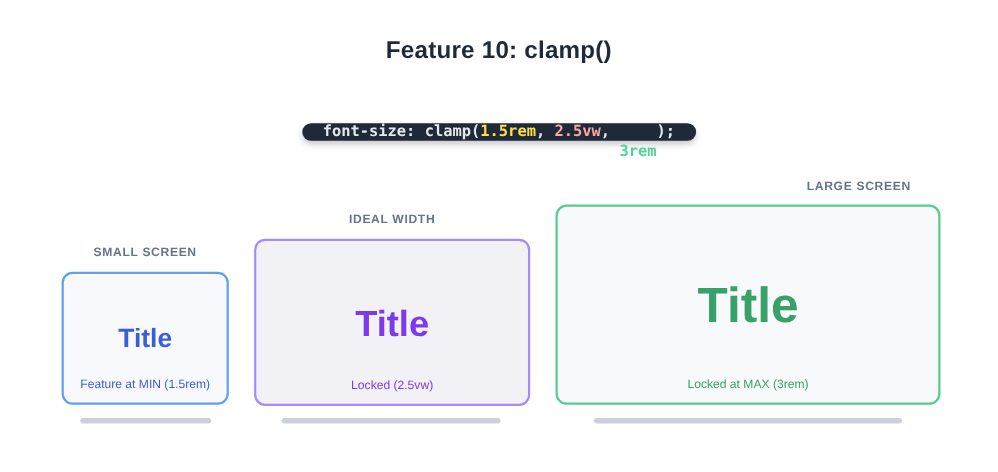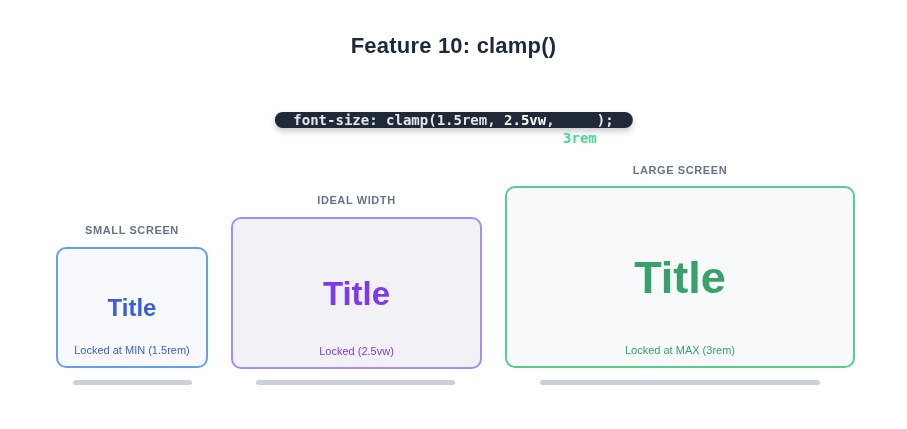--- a/index.html
+++ b/index.html
@@ -65,21 +65,21 @@
   }
   .ruler {
     position: absolute;
     height: 5px;
     border-radius: 3px;
   }
 
   
   .label-small { left: 56px;  top: 224px; width: 152px; }
   .label-ideal { left: 231px; top: 194px; width: 251px; }
-  .label-large { left: 505px; top: 164px; width: 350px; }
+  .label-large { left: 478px; top: 164px; width: 350px; text-align: right; }
 
   .card-small { left: 56px;  top: 247px; width: 152px; height: 121px; }
   .card-ideal { left: 231px; top: 217px; width: 251px; height: 152px; }
   .card-large { left: 505px; top: 186px; width: 350px; height: 182px; }
 
   .title-small { font-size: 24px; }
   .title-ideal { font-size: 33px; }
   .title-large { font-size: 45px; }
 
   .ruler-small { left: 73px;  top: 380px; width: 119px; }
@@ -87,27 +87,27 @@
   .ruler-large { left: 540px; top: 380px; width: 280px; }
 </style>
 </head>
 <body>
 
 <div class="stage">
 
   <div class="page-title">Feature 10: clamp()</div>
 
   <div class="code-pill" style="background-color: rgb(31, 41, 55); color: rgb(229, 231, 235);">
-    <span>font-size: clamp(</span><span style="color: #e5e5e5;">1.5rem</span><span>, </span><span style="color: #ffffff;">2.5vw</span><span>, </span><span style="color: rgb(80, 213, 146); margin-top: 36px;">3rem</span><span>);</span>
+    <span>font-size: clamp(</span><span style="color: #fde047;">1.5rem</span><span>, </span><span style="color: #fca5a5;">2.5vw</span><span>, </span><span style="color: rgb(80, 213, 146); margin-top: 36px;">3rem</span><span>);</span>
   </div>
 
   <div class="demo-label label-small">SMALL SCREEN</div>
   <div class="demo-card card-small" style="border-color: rgb(100, 160, 234); background-color: rgb(248, 249, 252);">
     <div class="demo-title title-small" style="color: rgb(58, 94, 218);">Title</div>
-    <div class="demo-caption" style="color: rgb(58, 94, 218);">Locked at MIN (1.5rem)</div>
+    <div class="demo-caption" style="color: rgb(58, 94, 218);">Feature at MIN (1.5rem)</div>
   </div>
   <div class="ruler ruler-small" style="background-color: rgb(203, 208, 218);"></div>
 
   <div class="demo-label label-ideal">IDEAL WIDTH</div>
   <div class="demo-card card-ideal" style="border-color: rgb(167, 139, 250); background-color: rgb(242, 241, 246);">
     <div class="demo-title title-ideal" style="color: rgb(124, 58, 237);">Title</div>
     <div class="demo-caption" style="color: rgb(124, 58, 237);">Locked (2.5vw)</div>
   </div>
   <div class="ruler ruler-ideal" style="background-color: rgb(203, 208, 218);"></div>
 

